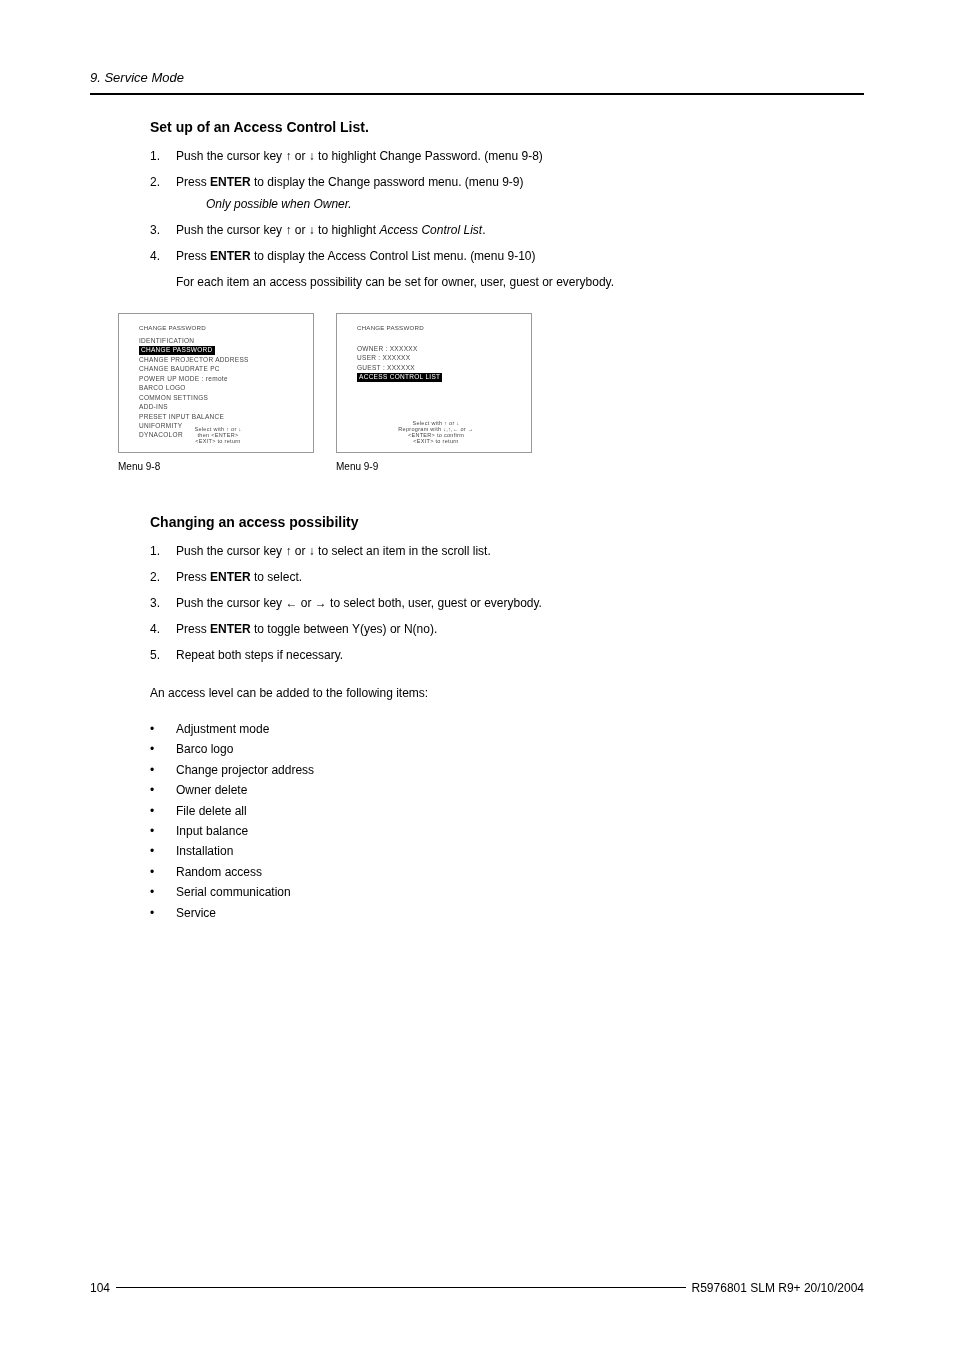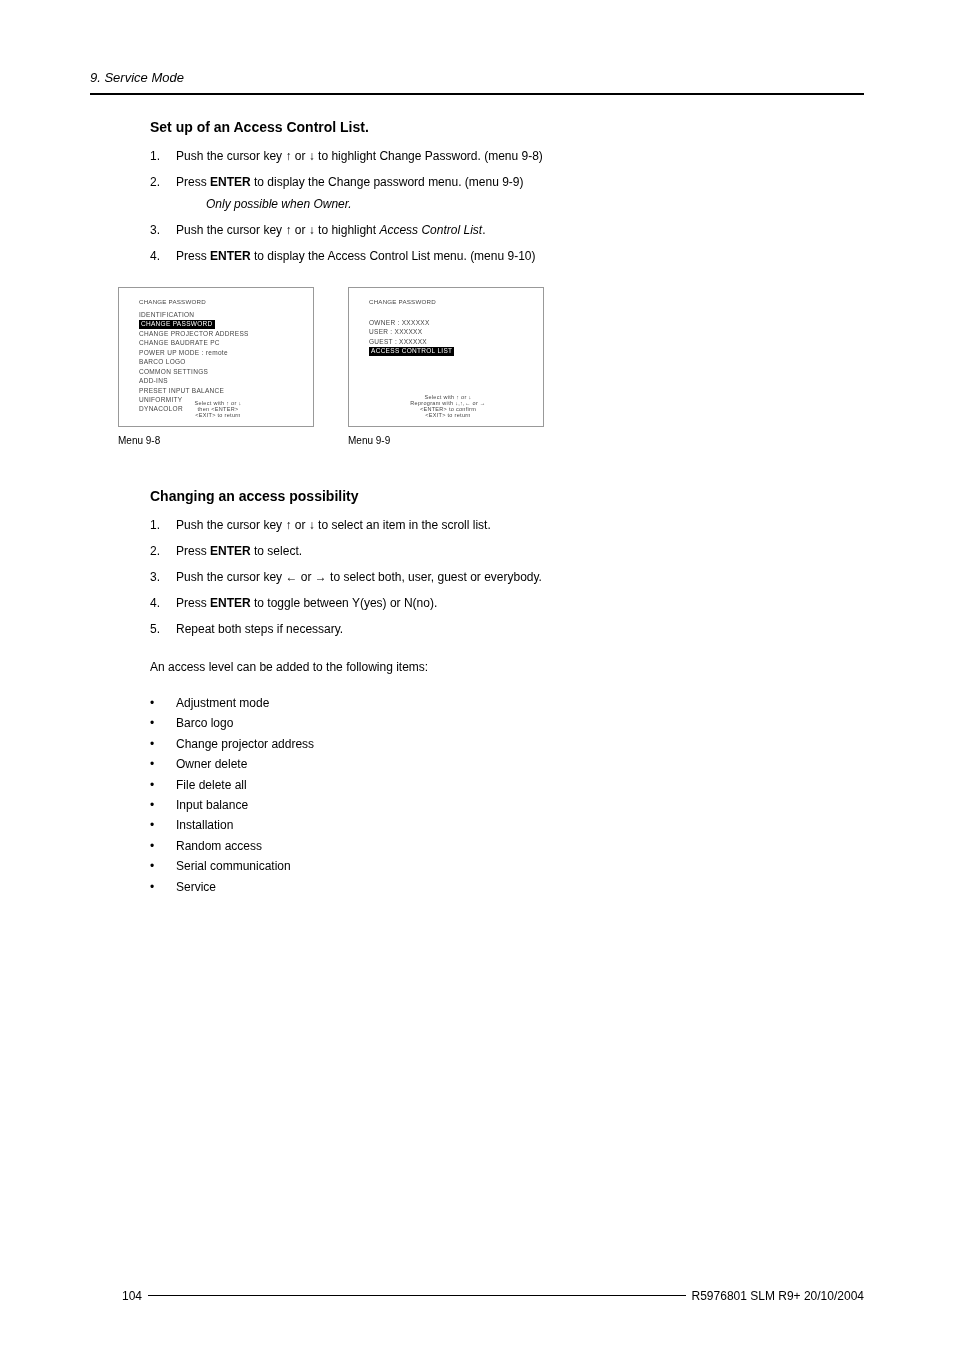--- a/index.html
+++ b/index.html
@@ -58,21 +58,21 @@
       margin-left: 30px;
       margin-top: 4px;
     }
     .followup {
       font-size: 12px;
       margin-left: 26px;
       margin-top: 8px;
     }
     .menu-row {
       display: flex;
-      gap: 34px;
+      gap: 22px;
       margin-top: 14px;
       margin-bottom: 42px;
       margin-left: -32px;
     }
     .menu-block {
       display: flex;
       flex-direction: column;
     }
     .menu-box {
       width: 196px;
@@ -120,24 +120,23 @@
     .bullet-list .dot {
       width: 26px;
       flex-shrink: 0;
     }
     .intro-line {
       font-size: 12px;
       margin-bottom: 19px;
     }
     .footer {
       position: absolute;
-      bottom: 48px;
+      bottom: 56px;
       left: 90px;
       right: 90px;
-      margin-left: 32px;
     }
     .footer-rule {
       border: none;
       border-top: 1px solid #000;
       margin-bottom: 0;
     }
     .footer-row {
       display: flex;
       justify-content: space-between;
       font-size: 12px;
@@ -182,20 +181,21 @@
       </span>
     </li>
     <li>
       <span class="num">3.</span>
       <span class="text"><span>Push the cursor key ↑ or ↓ to highlight </span><i>Access Control List</i><span>.</span></span>
     </li>
     <li>
       <span class="num">4.</span>
       <span class="text">
         <span>Press </span><b>ENTER</b><span> to display the Access Control List menu.  (menu 9-10)</span>
+        <div class="followup" style="margin-left:0;">For each item an access possibility can be set for owner, user, guest or everybody.</div>
       </span>
     </li>
   </ol>
 
   <div class="menu-row">
     <div class="menu-block">
       <div class="menu-box">
         <div class="menu-title">CHANGE PASSWORD</div>
         <div>
           <div class="menu-line">IDENTIFICATION</div>

